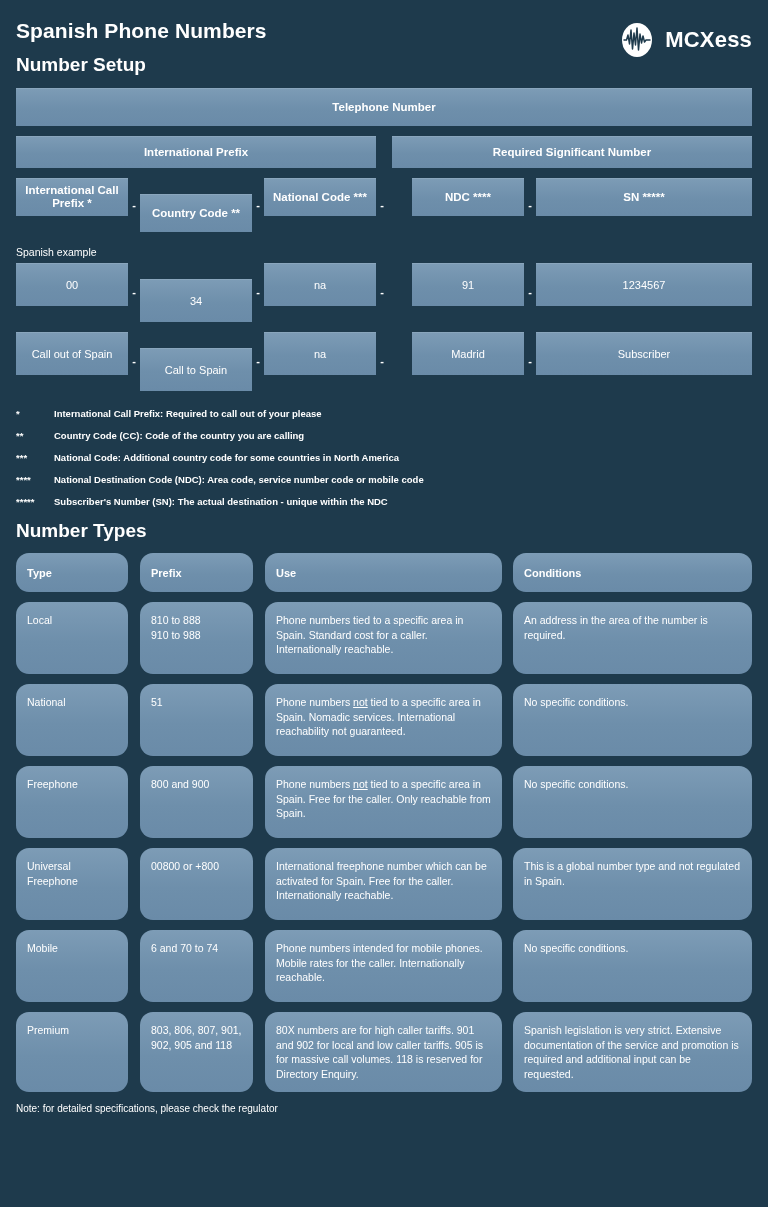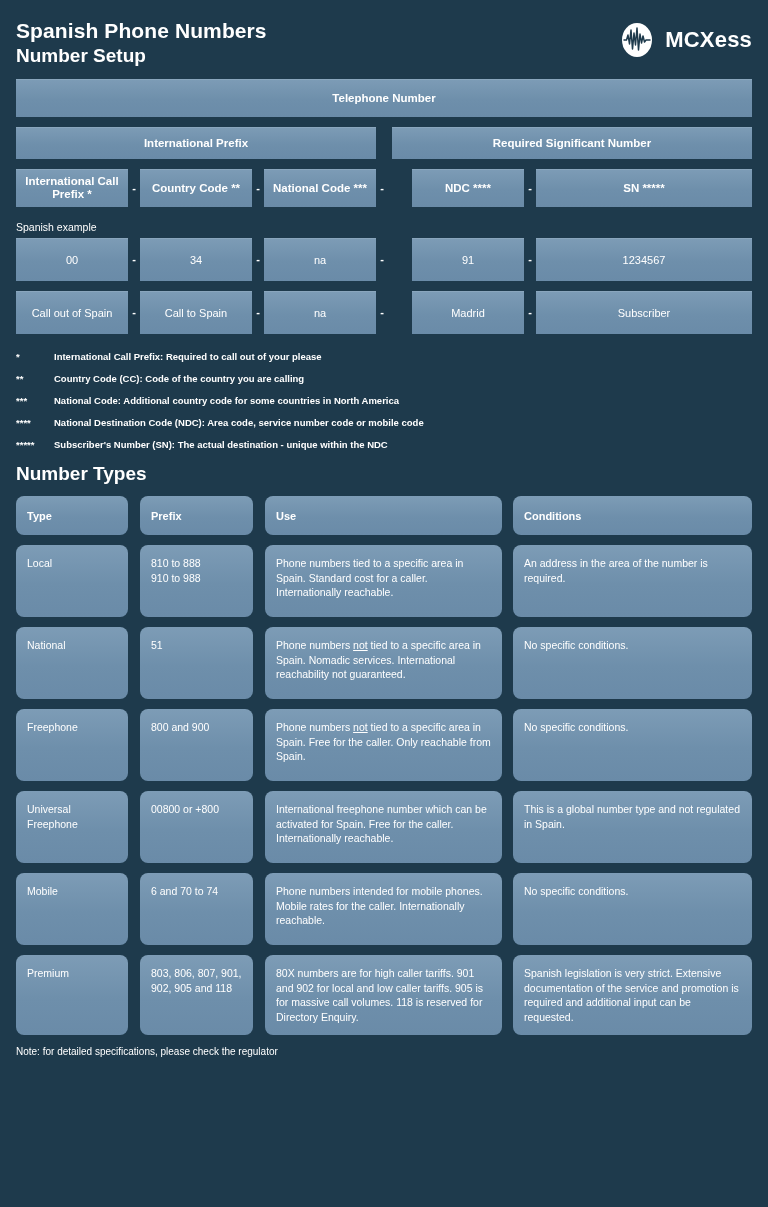--- a/index.html
+++ b/index.html
@@ -28,21 +28,21 @@
   .title-main {
     font-size: 21px;
     font-weight: bold;
     letter-spacing: .1px;
     line-height: 26px;
   }
   .section-title {
     font-size: 19px;
     font-weight: bold;
     line-height: 24px;
-    margin-top: 0;
+    margin-top: 9px;
   }
   .logo-wrap { display: flex; align-items: center; gap: 10px; padding-top: 4px; }
   .logo-mark { width: 36px; height: 36px; display: block; }
   .logo-text { font-size: 22px; font-weight: bold; letter-spacing: .2px; }
 
   
   .box {
     background: linear-gradient(180deg, #7d9cb6 0%, #6e8fab 55%, #6a8ba8 100%);
     border-radius: 0;
     display: flex;
@@ -73,21 +73,21 @@
 
   .struct-two { margin-top: 10px; }
   .struct-two .box { height: 32px; font-size: 11.5px; }
   .struct-two .b-intl { flex: 0 0 360px; }
   .struct-two .b-gap  { flex: 0 0 16px; }
   .struct-two .b-nsn  { flex: 1 1 auto; }
 
   .struct-five { margin-top: 10px; }
   .struct-five .box { height: 38px; font-size: 11.5px; line-height: 13px; padding: 0 4px; }
   .c1 { flex: 0 0 112px; }
-  .c2 { flex: 0 0 112px; }
+  .c2 { flex: 0 0 112px; margin-top: 16px; }
   .c3 { flex: 0 0 112px; }
   .c4 { flex: 0 0 112px; margin-left: 24px; }
   .c5 { flex: 1 1 auto; }
 
   .example-label {
     font-size: 10.5px;
     margin-top: 14px;
     margin-bottom: 5px;
     color: #ffffff;
   }
@@ -105,21 +105,21 @@
     margin-bottom: 9px;
   }
   .note-mark { flex: 0 0 38px; }
   .note-text { flex: 1 1 auto; }
 
   
   .types-title { font-size: 19px; font-weight: bold; margin-top: 12px; margin-bottom: 11px; }
   .trow { display: flex; margin-bottom: 10px; }
   .tcell {
     background: linear-gradient(180deg, #7d9cb6 0%, #6e8fab 55%, #6a8ba8 100%);
-    border-radius: 8px;
+    border-radius: 13px;
     color: #ffffff;
     padding: 11px 11px;
     font-size: 10.5px;
     line-height: 14.5px;
   }
   .tcell.head { font-weight: bold; font-size: 11px; padding-top: 13px; padding-bottom: 13px; }
   .col-type { flex: 0 0 112px; margin-right: 12px; }
   .col-prefix { flex: 0 0 113px; margin-right: 12px; }
   .col-use { flex: 0 0 237px; margin-right: 11px; }
   .col-cond { flex: 1 1 auto; }

